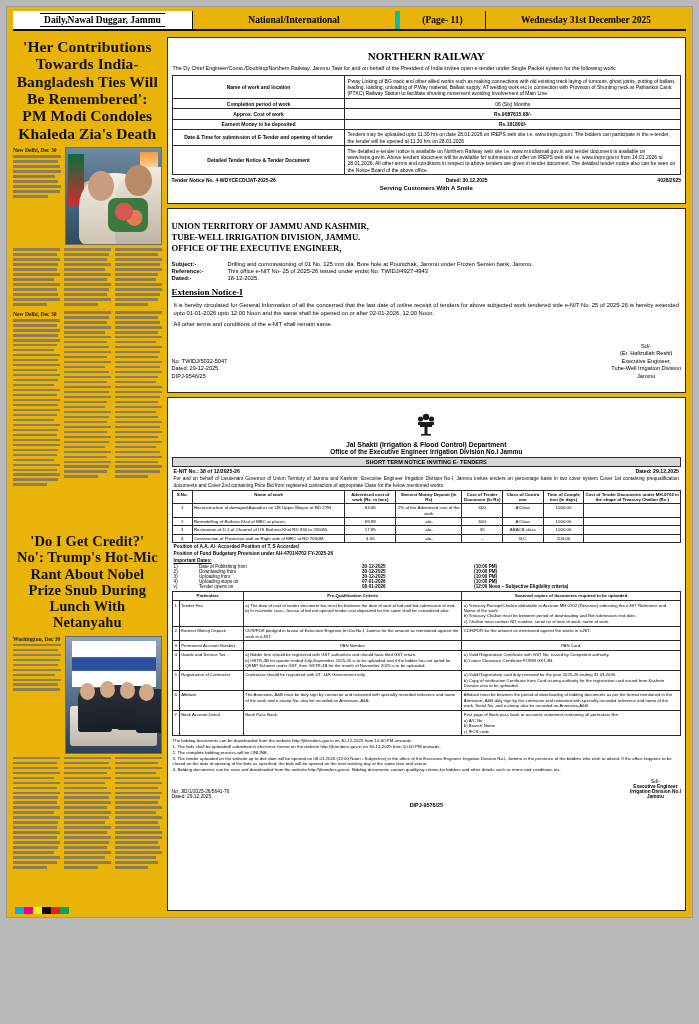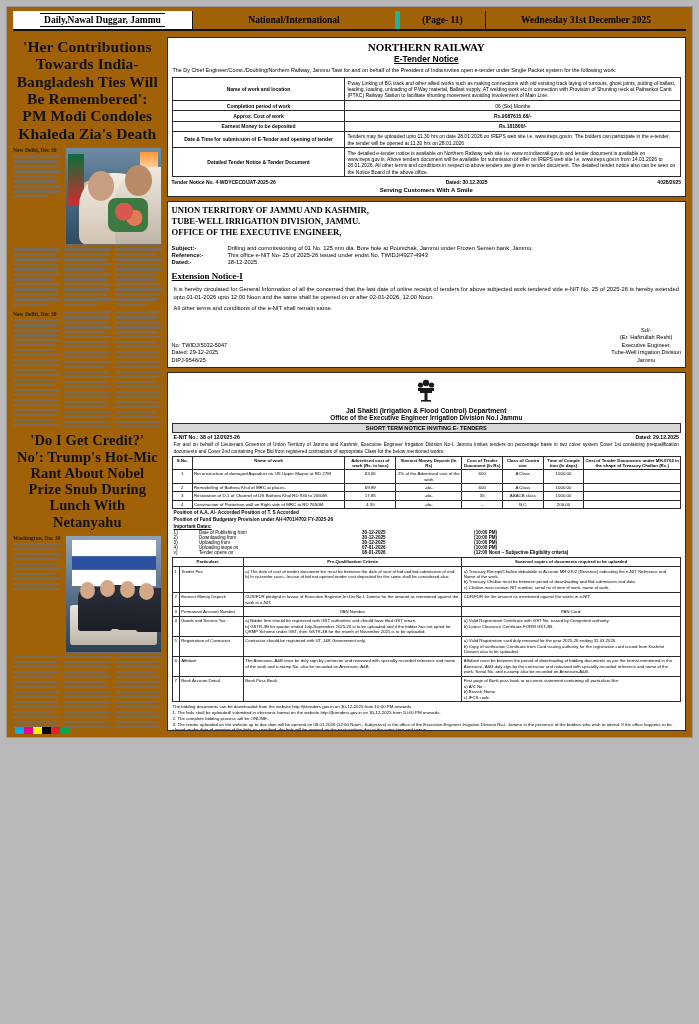--- a/index.html
+++ b/index.html
@@ -5,22 +5,22 @@
   * { box-sizing: border-box; }
   html, body { margin:0; padding:0; }
   body {
     width: 699px; height: 1024px;
     background: #b9b9b9;
     font-family: "Liberation Serif", serif;
     overflow: hidden;
   }
   .page {
     position: absolute; left: 6px; top: 6px;
-    width: 687px; height: 732px;
-    background: #a16207;
+    width: 687px; height: 912px;
+    background: #eab308;
     border: 1px solid #999;
     overflow: hidden;
   }
   
   .masthead {
     display: flex; align-items: stretch;
     height: 20px;
     border-bottom: 2px solid #111;
     margin: 4px 6px 0 6px;
   }
@@ -104,21 +104,21 @@
   .p2bg{position:absolute;inset:0;background:linear-gradient(180deg,#8fa3b8 0%,#5d7590 45%,#2d3f52 100%);}
   .p2tbl{position:absolute;left:4%;right:4%;bottom:6%;height:34%;background:linear-gradient(180deg,#e9e4da,#bdb6aa);border-radius:3px;}
   .p2f{position:absolute;width:34px;height:44px;background:linear-gradient(180deg,#2a2f3a,#1a1e26);border-radius:10px 10px 3px 3px;}
   .p2h{position:absolute;width:15px;height:17px;background:#d2a887;border-radius:50%;}
   .p2flag{position:absolute;top:4%;width:18px;height:46px;background:linear-gradient(180deg,#ffffff 0 35%,#2a50a0 36% 64%,#ffffff 65%);}
 
   
   .ad {
     border:1px solid #2b2b2b;
     background:#fff;
-    padding:3px 4px;
+    padding:12px 4px;
     font-family:"Liberation Sans", sans-serif;
     color:#000;
   }
   .ad-title {
     text-align:center; font-weight:bold; font-size:11px;
     font-family:"Liberation Serif", serif;
   }
   .ad-sub { text-align:center; font-size:8.5px; font-weight:bold; text-decoration:underline; margin-top:1px;}
   .ad-intro { font-size:5.4px; line-height:1.35; margin:3px 1px; text-align:justify;}
   table.tbl { width:100%; border-collapse:collapse; }
@@ -508,21 +508,20 @@
               <i class="s5"></i>
           </div>
         </div>
       </div>
     </div>
 
     <div class="col-right">
 
       <div class="ad">
         <div class="ad-title">NORTHERN RAILWAY</div>
-        <div class="ad-sub">E-Tender Notice</div>
         <div class="ad-intro">The Dy Chief Engineer/Const./Doubling/Northern Railway, Jammu Tawi for and on behalf of the President of India invites open e-tender under Single Packet system for the following work:</div>
         <table class="tbl">
           <tbody>
               <tr>
             <td class="lab">Name of work and location</td>
             <td>P.way Linking of BG track and other allied works such as making connections with old existing track laying of turnouts, ghost joints, putting of ballast, leading, loading, unloading of P.Way material, Ballast supply, AT welding work etc in connection with Provision of Shunting neck at Pathankot Cantt (PTKC) Railway Station to facilitate shunting movement avoiding involvement of Main Line.</td>
           </tr>
           <tr>
             <td class="lab">Completion period of work</td>
             <td class="ctr">06 (Six) Months</td>

